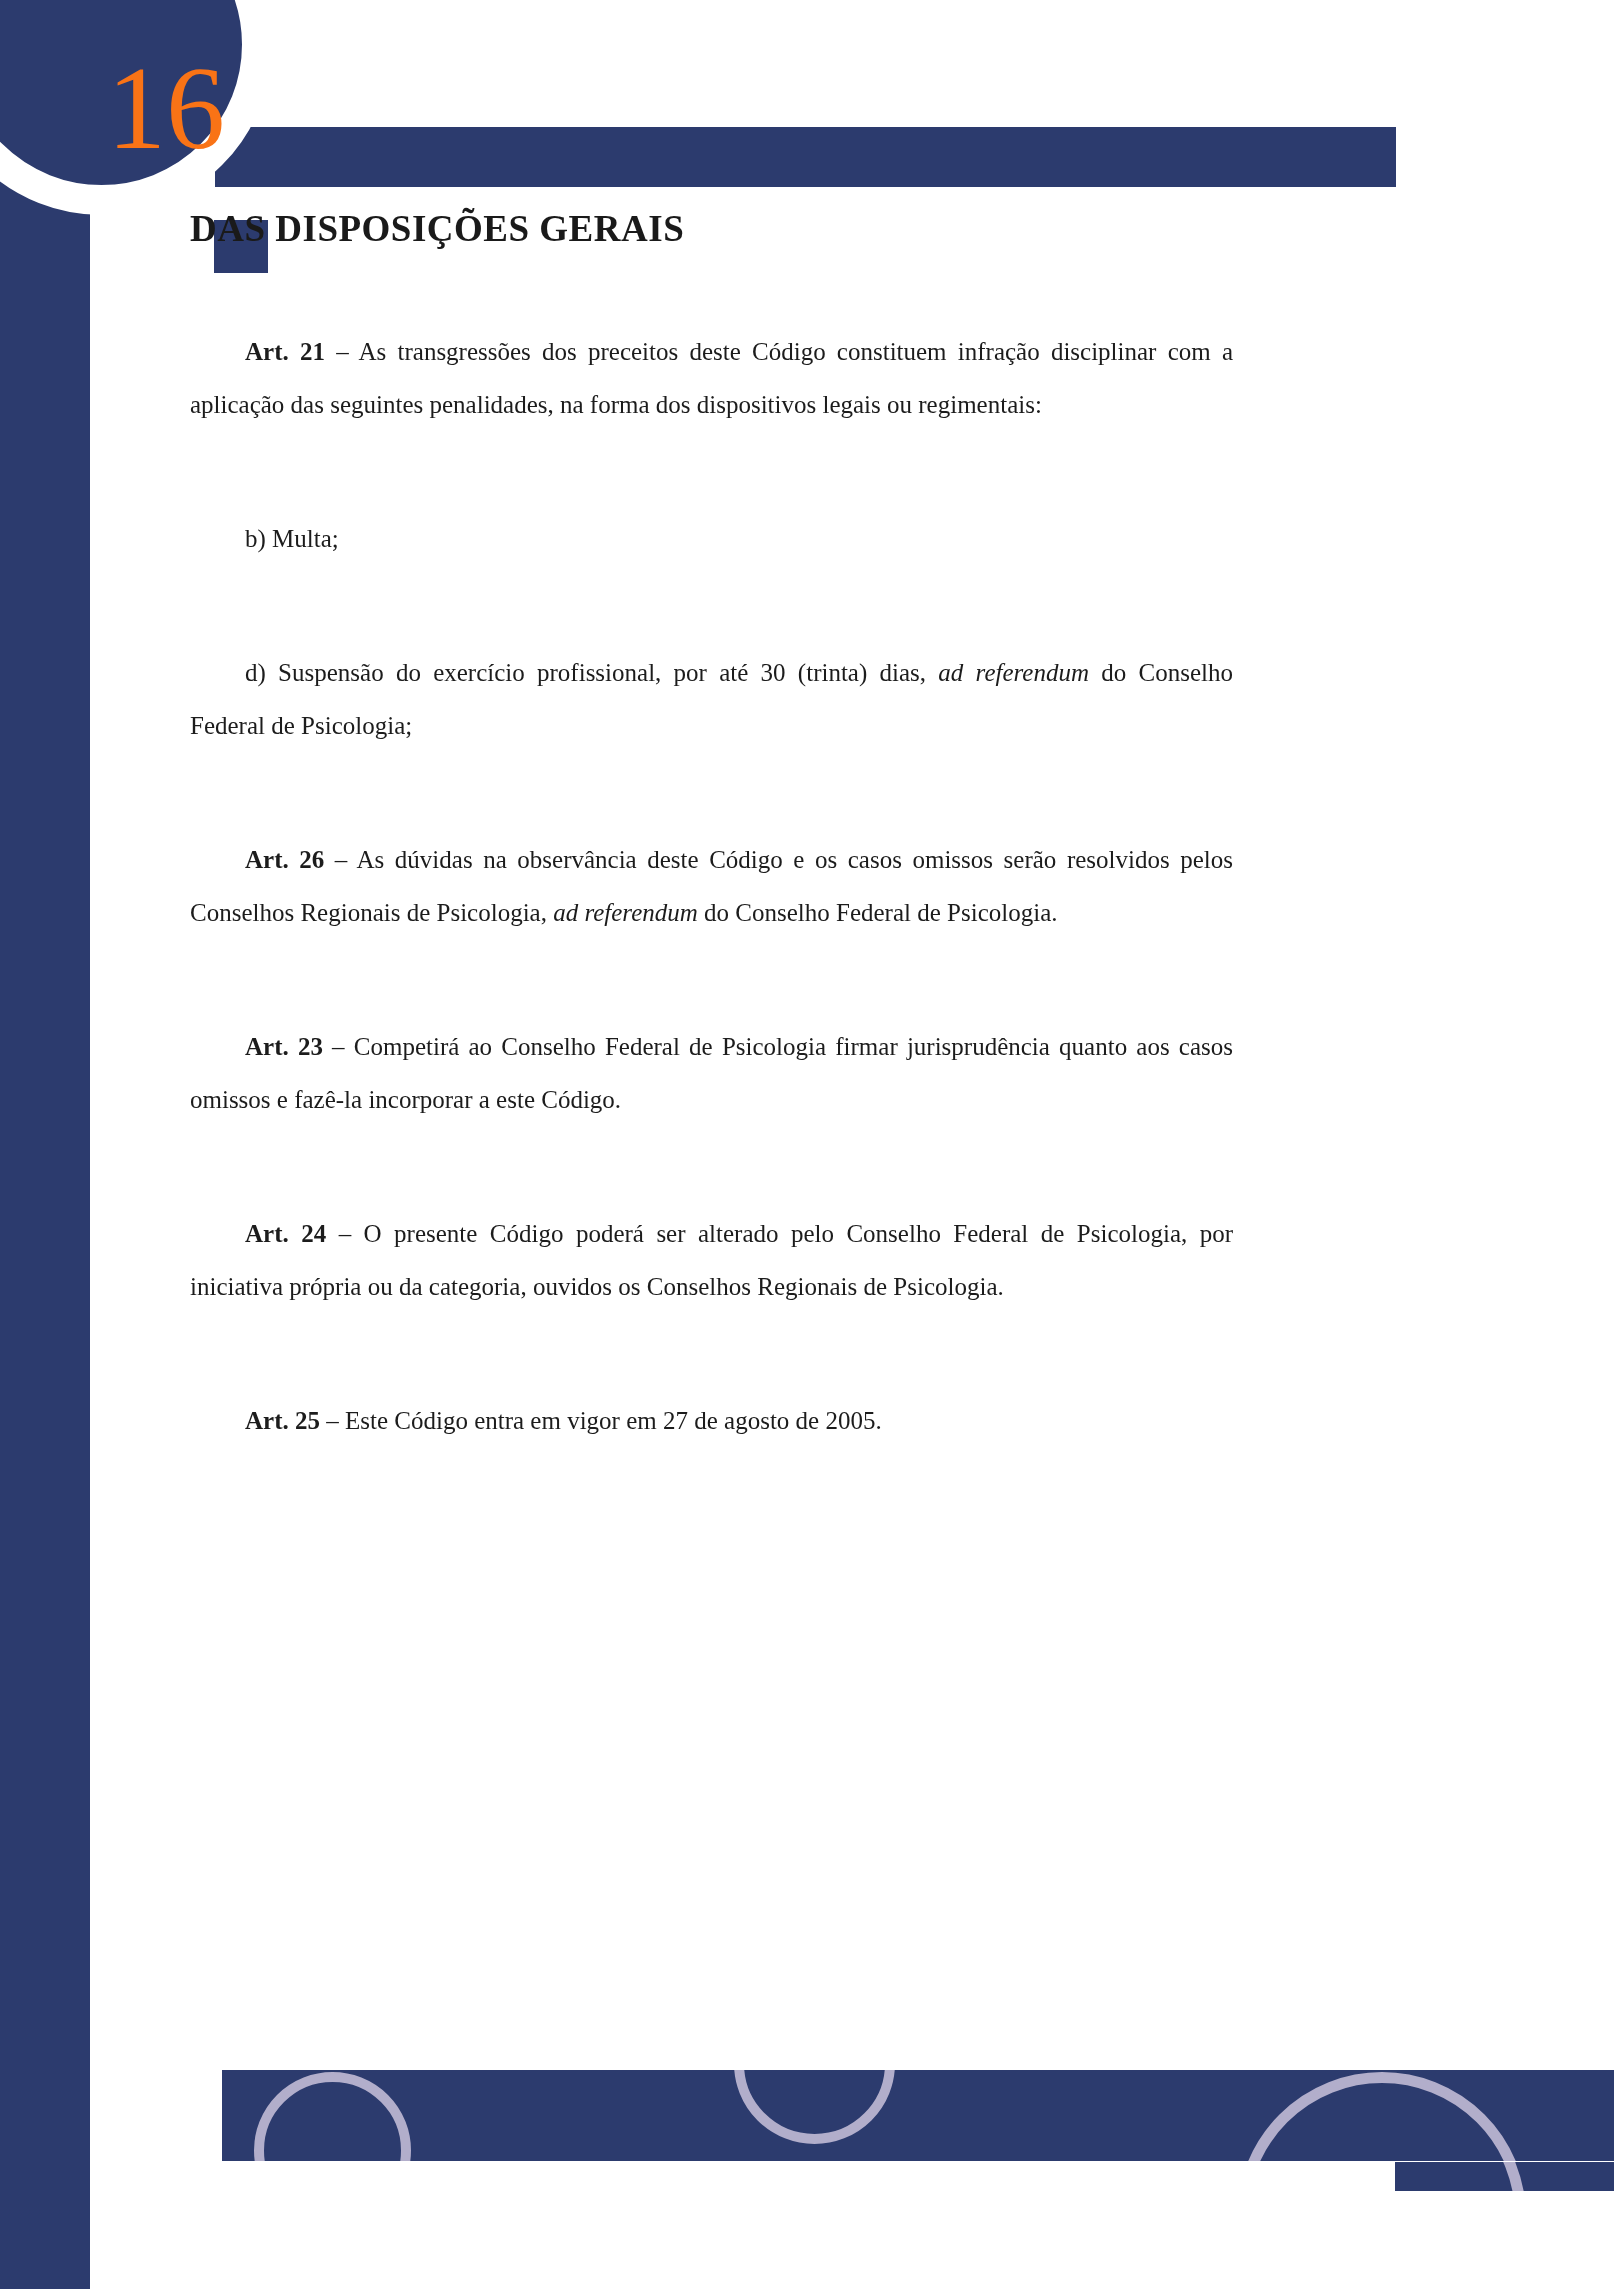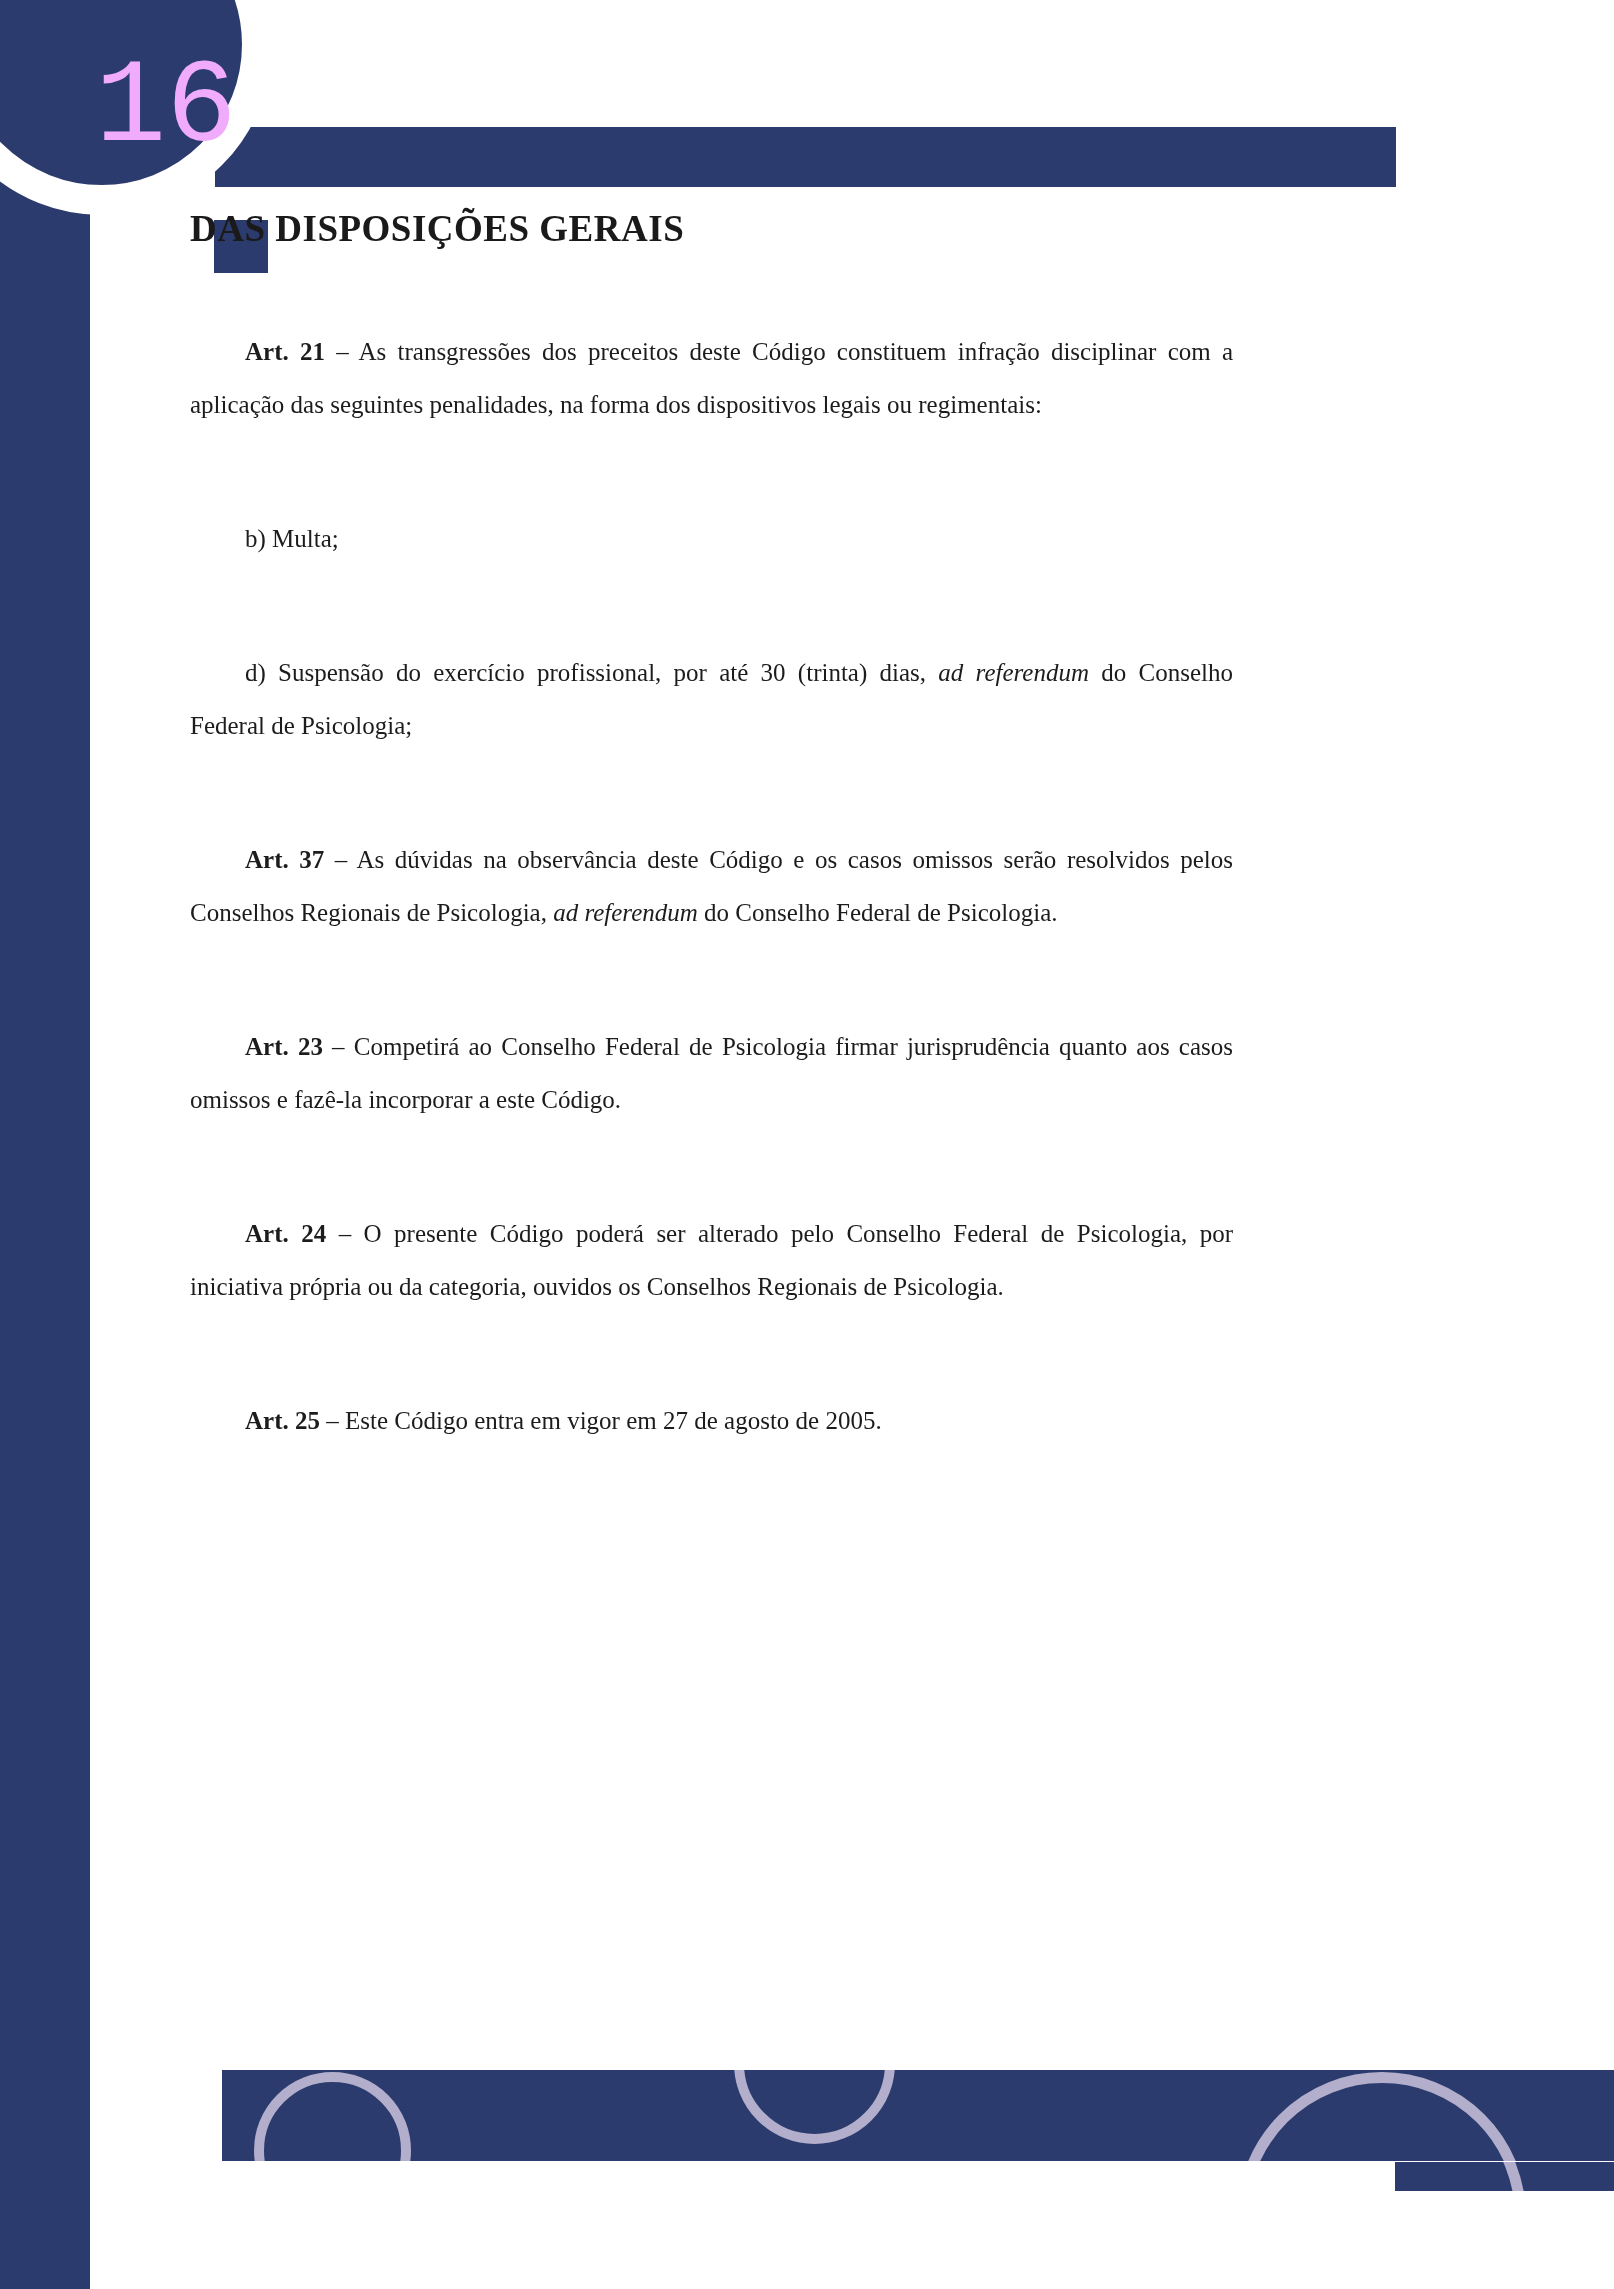--- a/index.html
+++ b/index.html
@@ -35,23 +35,23 @@
   .badge{
     position:absolute;left:-69px;top:-126px;
     width:341px;height:341px;border-radius:50%;
     background:var(--navy);
     border:30px solid #ffffff;
     z-index:5;
   }
   .badge .num{
     position:absolute;left:205px;top:205px;
     transform:translate(-50%,-50%);
-    font-family:Liberation Mono, monospace;
+    font-family:Liberation Serif, serif;
     font-size:118px;line-height:1;
-    color:#f0abfc;
+    color:#f97316;
   }
   
   .title{
     position:absolute;left:190px;top:207px;width:1043px;
     text-align:left;
     font-size:37px;font-weight:bold;letter-spacing:0.5px;
     color:#1a1a1a;
   }
   .doc{
     position:absolute;left:190px;top:325px;width:1043px;
@@ -93,21 +93,21 @@
 
 <div class="badge">
   <div class="num">16</div>
 </div>
 
 <h1 class="title">DAS DISPOSIÇÕES GERAIS</h1>
 <div class="doc" id="doc">
     <p><span class="b">Art. 21</span><span> – As transgressões dos preceitos deste Código constituem infração disciplinar com a aplicação das seguintes penalidades, na forma dos dispositivos legais ou regimentais:</span></p>
     <p><span>b) Multa;</span></p>
     <p><span>d) Suspensão do exercício profissional, por até 30 (trinta) dias, </span><span class="i">ad referendum</span><span> do Conselho Federal de Psicologia;</span></p>
-    <p><span class="b">Art. 37</span><span> – As dúvidas na observância deste Código e os casos omissos serão resolvidos pelos Conselhos Regionais de Psicologia, </span><span class="i">ad referendum</span><span> do Conselho Federal de Psicologia.</span></p>
+    <p><span class="b">Art. 26</span><span> – As dúvidas na observância deste Código e os casos omissos serão resolvidos pelos Conselhos Regionais de Psicologia, </span><span class="i">ad referendum</span><span> do Conselho Federal de Psicologia.</span></p>
     <p><span class="b">Art. 23</span><span> – Competirá ao Conselho Federal de Psicologia firmar jurisprudência quanto aos casos omissos e fazê-la incorporar a este Código.</span></p>
     <p><span class="b">Art. 24</span><span> – O presente Código poderá ser alterado pelo Conselho Federal de Psicologia, por iniciativa própria ou da categoria, ouvidos os Conselhos Regionais de Psicologia.</span></p>
     <p><span class="b">Art. 25</span><span> – Este Código entra em vigor em 27 de agosto de 2005.</span></p>
   </div>
 
 <div class="band">
   <div class="ring r1"></div>
   <div class="ring r2"></div>
   <div class="ring r3"></div>
 </div>

